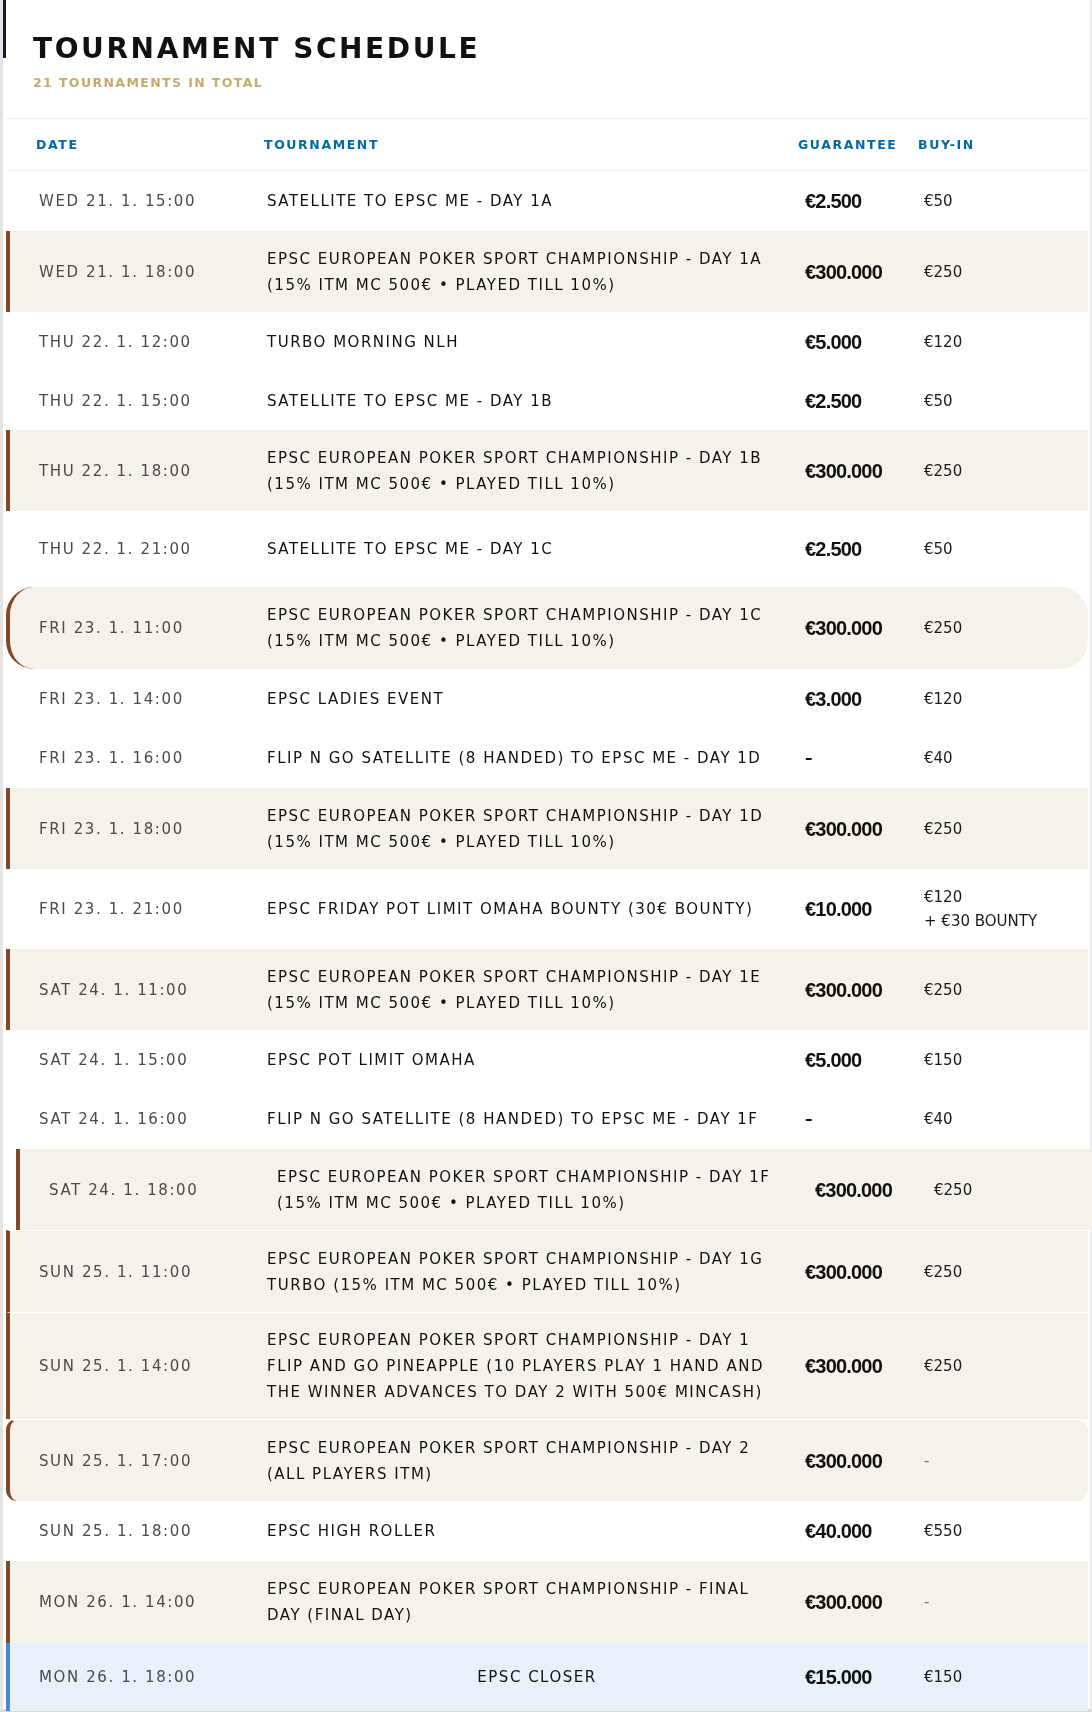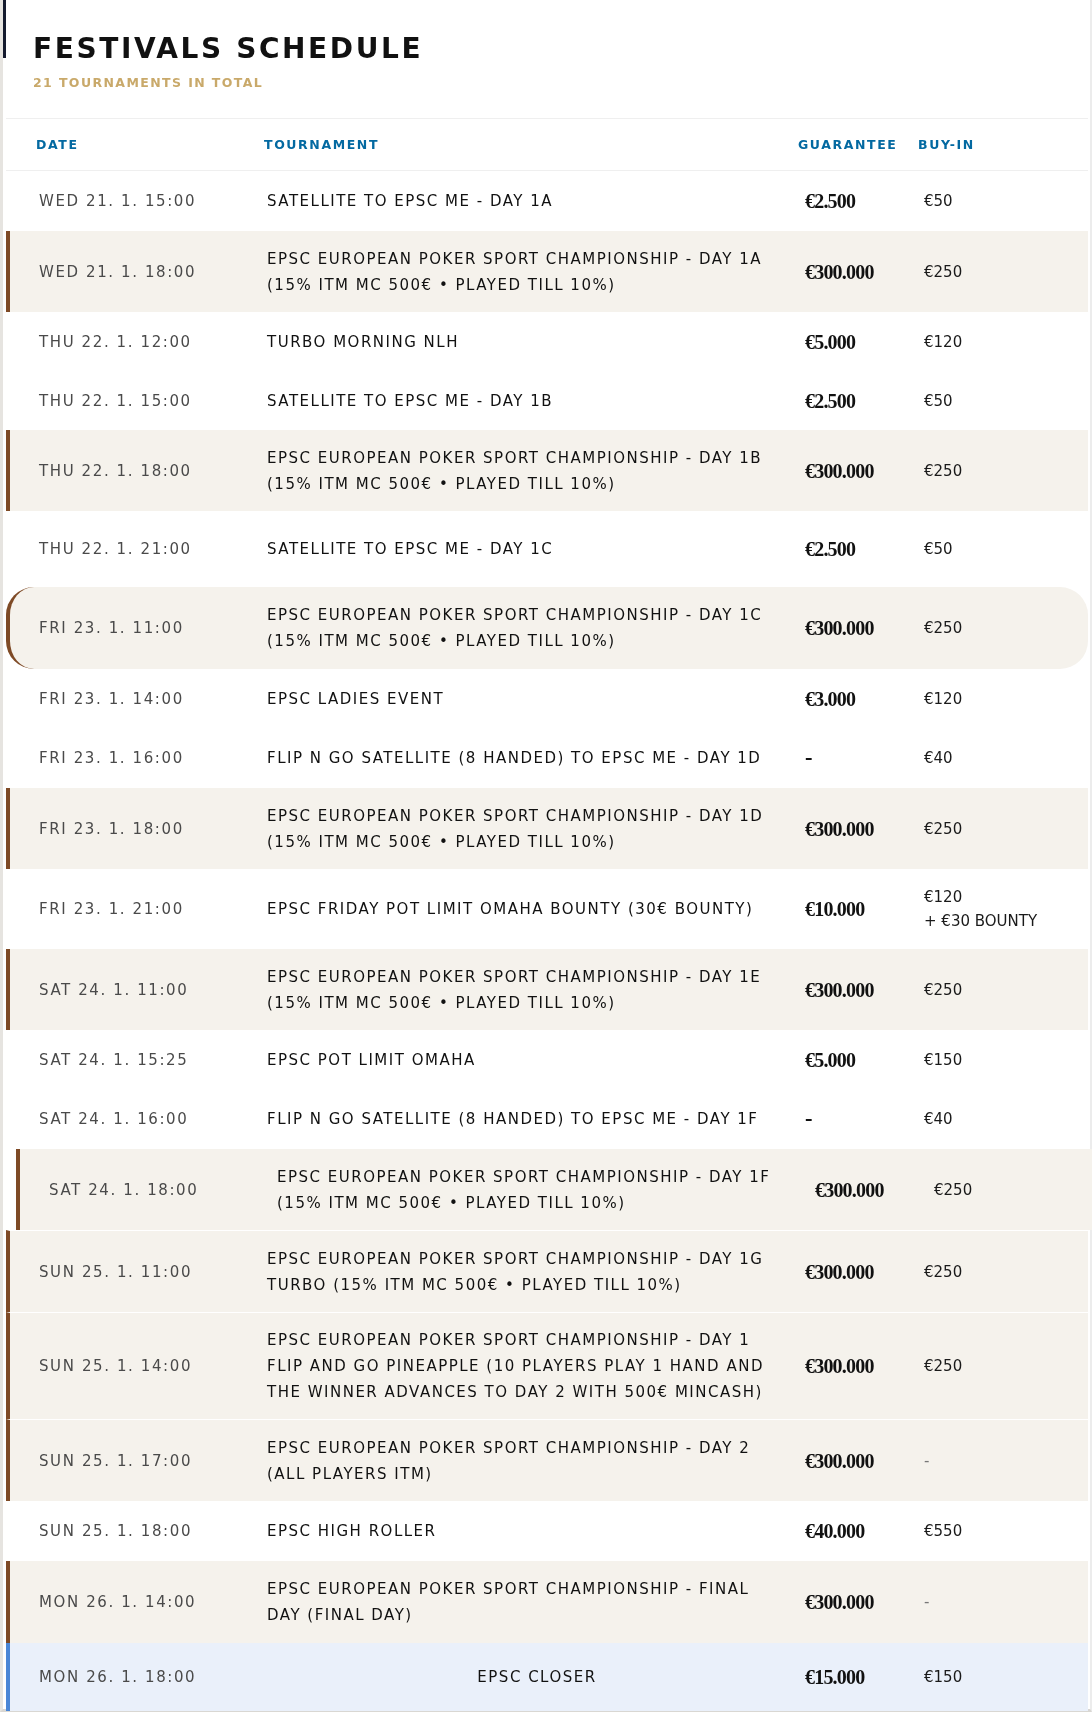--- a/index.html
+++ b/index.html
@@ -33,36 +33,36 @@
   .row.closer { background: #eaf0fa; border-left-color: #4a86d6; }
   .cell { position: absolute; top: 50%; transform: translateY(-50%); }
   .date {
     left: 29px; font-family: "DejaVu Sans", sans-serif; font-size: 15px; letter-spacing: 1.6px; color: #4a4a4a;
   }
   .tourn {
     left: 257px; width: 540px; font-family: "DejaVu Sans", sans-serif; font-size: 15px; letter-spacing: 1.5px;
     color: #111; line-height: 26px; white-space: pre-line;
   }
   .guar {
-    left: 795px; font-family: Liberation Serif, serif; font-weight: bold; font-size: 20px; letter-spacing: -0.8px; color: #111;
+    left: 795px; font-family: Liberation Sans, sans-serif; font-weight: bold; font-size: 20px; letter-spacing: -0.8px; color: #111;
   }
   .guar.dash { font-family: "DejaVu Sans", sans-serif; font-size: 15px; letter-spacing: 0; }
   .buy {
     left: 914px; font-family: "DejaVu Sans", sans-serif; font-size: 15px; color: #1a1a1a; line-height: 24px; white-space: pre-line;
   }
   .buy.dash { color: #777; }
 </style>
 </head>
 <body>
 
 <div class="frame">
   <div class="top-accent"></div>
 
   <div class="header">
-    <div class="title">FESTIVALS SCHEDULE</div>
+    <div class="title">TOURNAMENT SCHEDULE</div>
     <div class="subtitle">21 TOURNAMENTS IN TOTAL</div>
   </div>
 
   <div class="rule" style="top:118px;"></div>
 
   <div class="thead">
     <span class="th" style="left:30px;">DATE</span>
     <span class="th" style="left:258px;">TOURNAMENT</span>
     <span class="th" style="left:792px;">GUARANTEE</span>
     <span class="th" style="left:912px;">BUY-IN</span>
@@ -143,21 +143,21 @@
 + €30 BOUNTY</div>
       </div>
       <div class="row main" style="height: 81px;">
         <div class="cell date">SAT 24. 1. 11:00</div>
         <div class="cell tourn">EPSC EUROPEAN POKER SPORT CHAMPIONSHIP - DAY 1E
 (15% ITM MC 500€ • PLAYED TILL 10%)</div>
         <div class="cell guar">€300.000</div>
         <div class="cell buy">€250</div>
       </div>
       <div class="row" style="height: 59px;">
-        <div class="cell date">SAT 24. 1. 15:25</div>
+        <div class="cell date">SAT 24. 1. 15:00</div>
         <div class="cell tourn">EPSC POT LIMIT OMAHA</div>
         <div class="cell guar">€5.000</div>
         <div class="cell buy">€150</div>
       </div>
       <div class="row" style="height: 60px;">
         <div class="cell date">SAT 24. 1. 16:00</div>
         <div class="cell tourn">FLIP N GO SATELLITE (8 HANDED) TO EPSC ME - DAY 1F</div>
         <div class="cell guar dash">–</div>
         <div class="cell buy">€40</div>
       </div>
@@ -176,21 +176,21 @@
         <div class="cell buy">€250</div>
       </div>
       <div class="row main" style="height: 107px;">
         <div class="cell date">SUN 25. 1. 14:00</div>
         <div class="cell tourn">EPSC EUROPEAN POKER SPORT CHAMPIONSHIP - DAY 1
 FLIP AND GO PINEAPPLE (10 PLAYERS PLAY 1 HAND AND
 THE WINNER ADVANCES TO DAY 2 WITH 500€ MINCASH)</div>
         <div class="cell guar">€300.000</div>
         <div class="cell buy">€250</div>
       </div>
-      <div class="row main" style="height: 82px;">
+      <div class="row main" style="height: 82px; border-radius: 11px;">
         <div class="cell date">SUN 25. 1. 17:00</div>
         <div class="cell tourn">EPSC EUROPEAN POKER SPORT CHAMPIONSHIP - DAY 2
 (ALL PLAYERS ITM)</div>
         <div class="cell guar">€300.000</div>
         <div class="cell buy dash">-</div>
       </div>
       <div class="row" style="height: 60px;">
         <div class="cell date">SUN 25. 1. 18:00</div>
         <div class="cell tourn">EPSC HIGH ROLLER</div>
         <div class="cell guar">€40.000</div>

